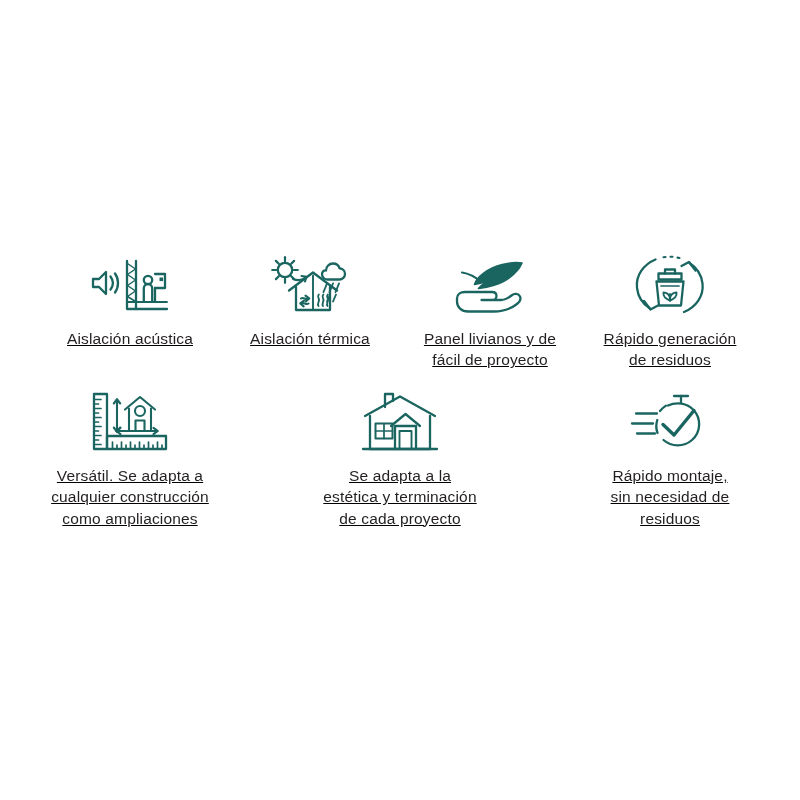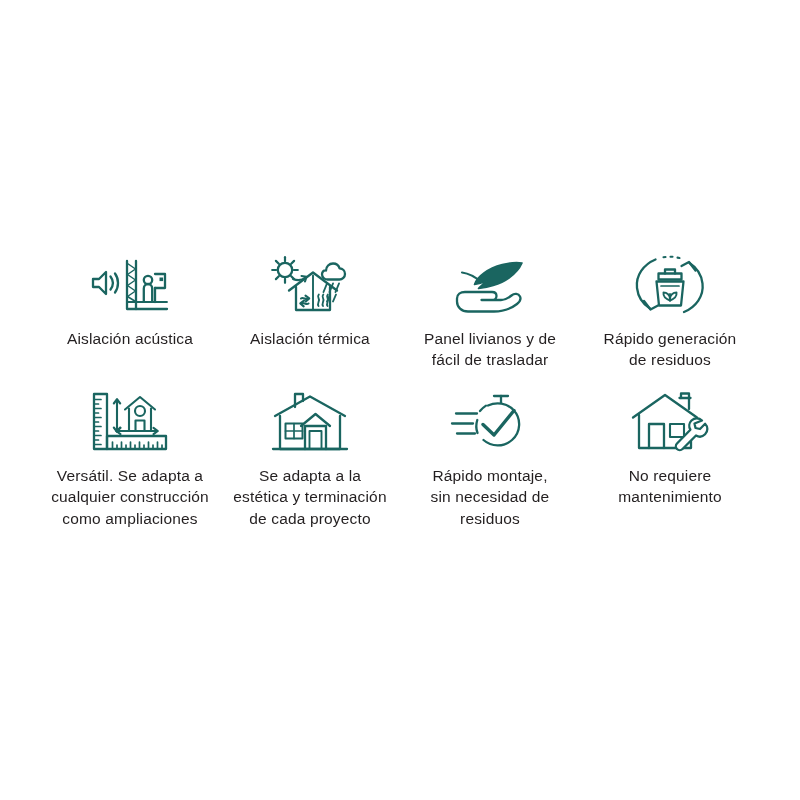--- a/index.html
+++ b/index.html
@@ -23,20 +23,21 @@
     height: 800px;
     background: #ffffff;
   }
 
   
   .grid-wrap {
     position: absolute;
     left: 40px;
     top: 252px;
     width: 720px;
+    text-decoration: underline;
   }
 
   .feature-row {
     display: flex;
     flex-direction: row;
     align-items: flex-start;
     justify-content: space-between;
     width: 720px;
   }
 
@@ -167,21 +168,21 @@
           <svg width="84" height="58" viewBox="0 0 84 58" fill="none" stroke="#1a6560" stroke-width="2.3" stroke-linecap="round" stroke-linejoin="round">
 
             <path d="M74 6 C62 4.5 46 8.5 36 16 C30.5 20 27.5 24.5 26.5 27.5 C30 27 35 25.5 39 23.5 C35.5 26.5 32 29.5 30.5 31.5 C38 31 52 27.5 61 21 C69 15.5 72.5 9.5 74 6 Z" fill="#1a6560" stroke="#1a6560" stroke-width="1.6"></path>
 
             <path d="M14 15.5 C21 16.5 28 20.5 33 25" fill="none" stroke-width="2.2"></path>
 
             <path d="M9 41.5 C9 37.5 12.5 35 17 35 L44 35 C46.5 35 48.5 36.5 48.5 39 C48.5 41.4 46.5 43 44 43 L33.5 43 L53 43 C57 43 60.5 41 63.5 38.5 C66.5 36 70.5 36.5 72 39.5 C73.4 42.4 71.5 45 69 47 C62 52.5 54 54.5 46 54.5 L20 54.5 C13.5 54.5 9 50 9 44.5 Z" fill="none"></path>
           </svg>
         </div>
         <div class="feature-label">Panel livianos y de
-fácil de trasladar</div>
+fácil de proyecto</div>
       </div>
 
       <div class="feature-cell">
         <div class="icon-box">
           <svg width="76" height="66" viewBox="0 0 76 66" fill="none" stroke="#1a6560" stroke-width="2.3" stroke-linecap="round" stroke-linejoin="round">
 
             <path d="M23.5 6.5 C11.5 11.5 3.5 22.5 5 35 C6 44 11 51 18 55.5" fill="none"></path>
             <path d="M12 48 L18.5 56.5 L26 52.5" fill="none"></path>
             <path d="M52 59 C64 54 72 43 70.5 30.5 C69.5 21.5 64.5 14.5 57.5 10" fill="none"></path>
             <path d="M63.5 17.5 L57 9 L49.5 13" fill="none"></path>
@@ -316,38 +317,17 @@
             </g>
 
             <path d="M33 32.5 L44 43 L64 18.5" fill="none" stroke-width="3.4"></path>
           </svg>
         </div>
         <div class="feature-label">Rápido montaje,
 sin necesidad de
 residuos</div>
       </div>
 
-      <div class="feature-cell">
-        <div class="icon-box">
-          <svg width="82" height="64" viewBox="0 0 82 64" fill="none" stroke="#1a6560" stroke-width="2.3" stroke-linecap="round" stroke-linejoin="round">
-
-            <path d="M52 7 L52 2.5 L60 2.5 L60 18" fill="none"></path>
-            <path d="M50.5 7 L61.5 7" fill="none"></path>
-
-            <path d="M4 26.5 L36 4 L68 26.5" fill="none"></path>
-
-            <path d="M10 24 L10 57 L62 57 L62 31" fill="none"></path>
-
-            <path d="M20 57 L20 33 L35 33 L35 57" fill="none"></path>
-
-            <rect x="41" y="33" width="14" height="13" fill="none" stroke-width="2.1"></rect>
-
-            <path d="M73 29.5 C70 26.5 65.5 26.5 62.5 29.5 C60 32 59.6 35.8 61.4 38.7 L48 52.5 C46.5 54 46.5 56.5 48 58 C49.5 59.5 52 59.5 53.5 58 L67 44.5 C69.9 46.2 73.6 45.8 76.1 43.3 C79.1 40.3 79.1 35.8 76.1 32.8 L71 38 L66.5 37 L65.5 32.5 Z" fill="#ffffff" stroke="#1a6560"></path>
-          </svg>
-        </div>
-        <div class="feature-label">No requiere
-mantenimiento</div>
-      </div>
 
     </div>
 
   </div>
 </div>
 
 </body></html>

